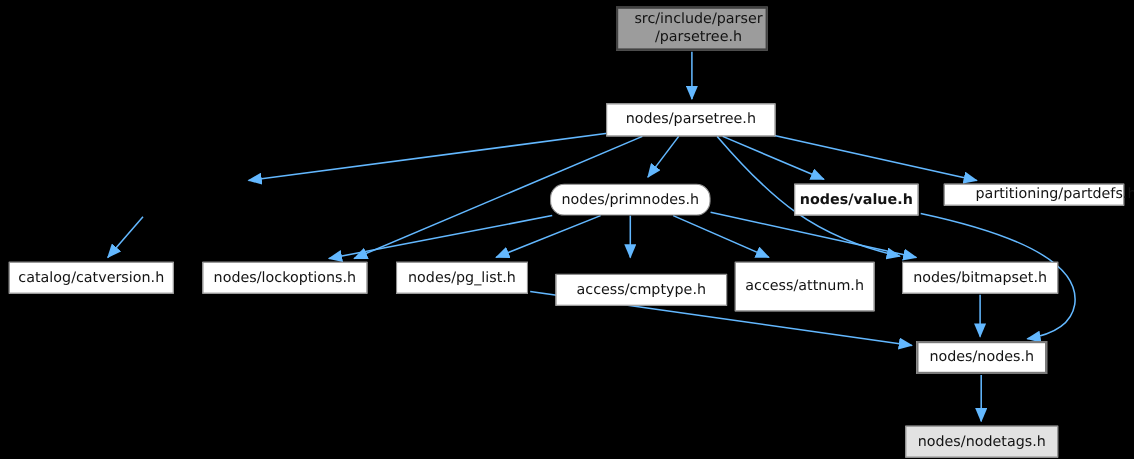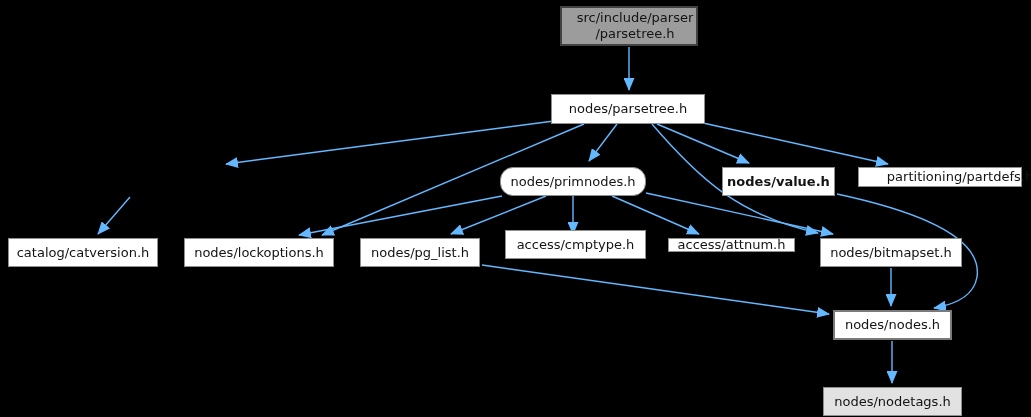--- a/index.html
+++ b/index.html
@@ -95,23 +95,23 @@
   <div class="gnode" style="left:722px; top:167px; width:113px; height:29px;font-weight:bold;">nodes/value.h</div>
 
   <div class="gnode" style="left:858px; top:167px; width:164px; height:20px;padding-left:40px;">partitioning/partdefs.h</div>
 
   <div class="gnode" style="left:8px;   top:238px; width:150px; height:29px;">catalog/catversion.h</div>
 
   <div class="gnode" style="left:184px; top:238px; width:150px; height:29px;">nodes/lockoptions.h</div>
 
   <div class="gnode" style="left:360px; top:238px; width:120px; height:29px;">nodes/pg_list.h</div>
 
-  <div class="gnode" style="left:505px; top:230px; width:141px; height:29px;">access/cmptype.h</div>
+  <div class="gnode" style="left:505px; top:249px; width:156px; height:29px;">access/cmptype.h</div>
 
-  <div class="gnode" style="left:668px; top:238px; width:127px; height:14px;">access/attnum.h</div>
+  <div class="gnode" style="left:668px; top:238px; width:127px; height:45px;">access/attnum.h</div>
 
   <div class="gnode" style="left:820px; top:238px; width:142px; height:29px;">nodes/bitmapset.h</div>
 
   <div class="gnode bold-border" style="left:833px; top:310px; width:119px; height:30px;">nodes/nodes.h</div>
 
   <div class="gnode leaf-gray" style="left:823px; top:387px; width:139px; height:29px;">nodes/nodetags.h</div>
 
 </div>
 
 </body></html>

